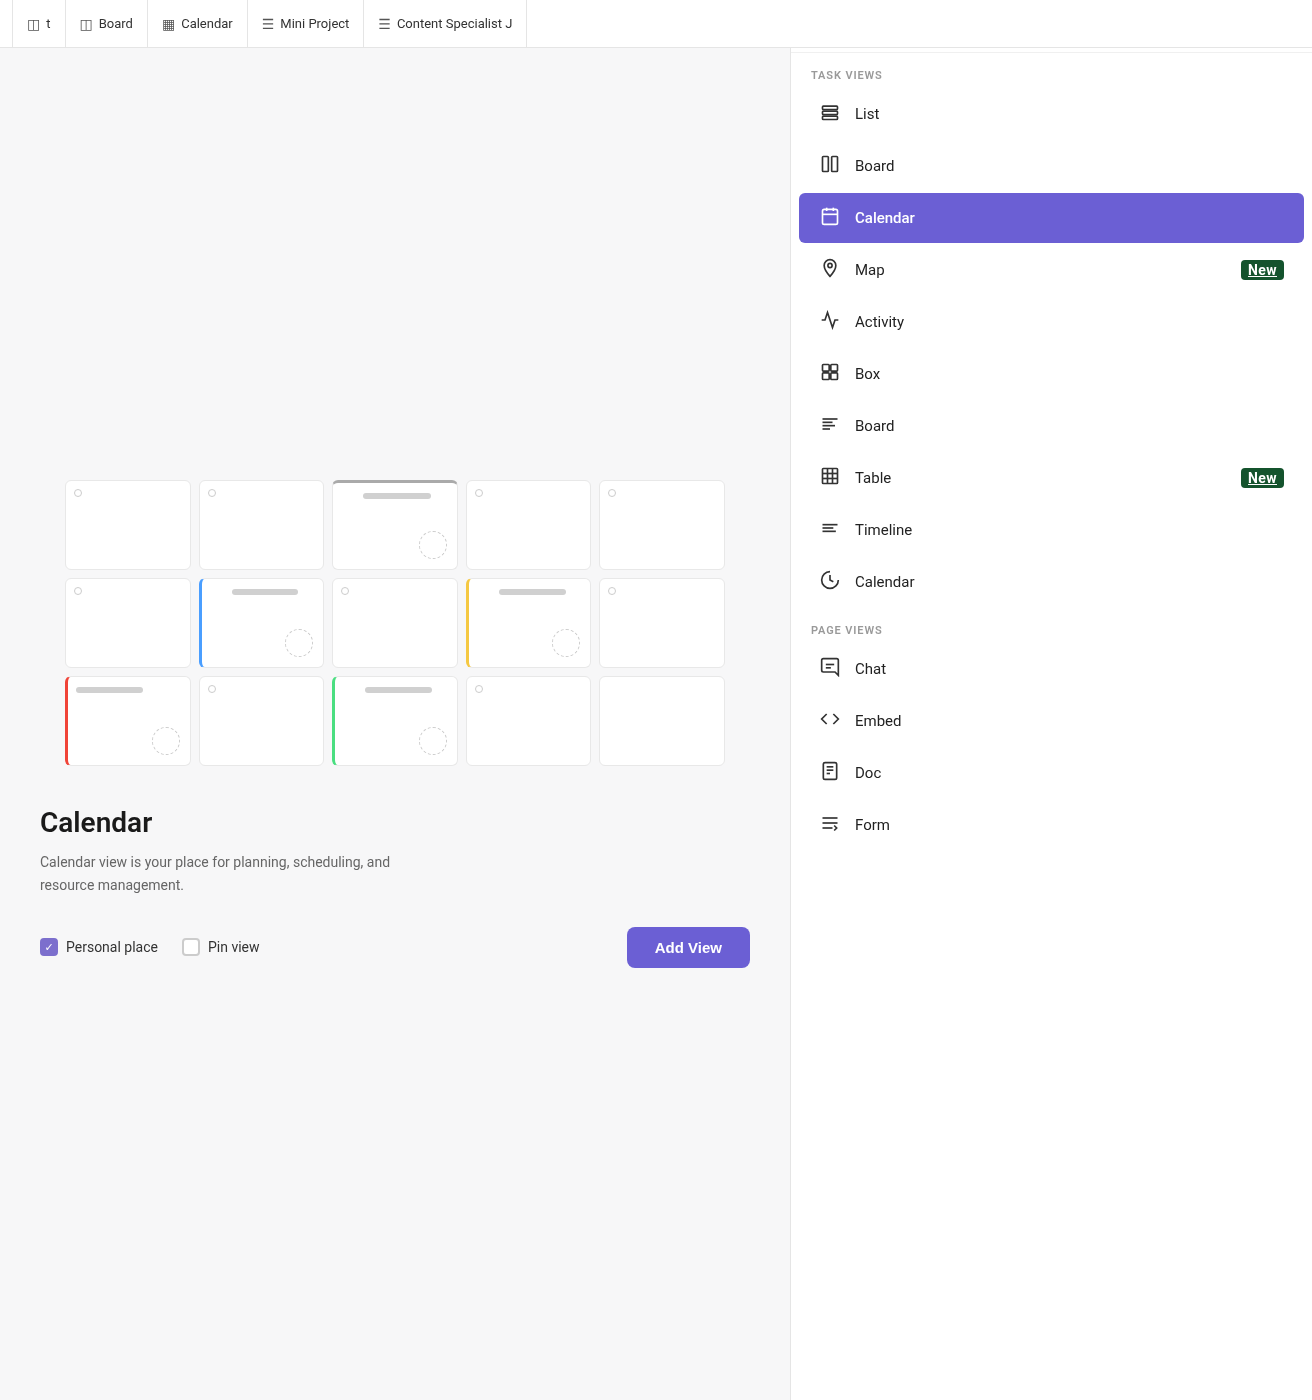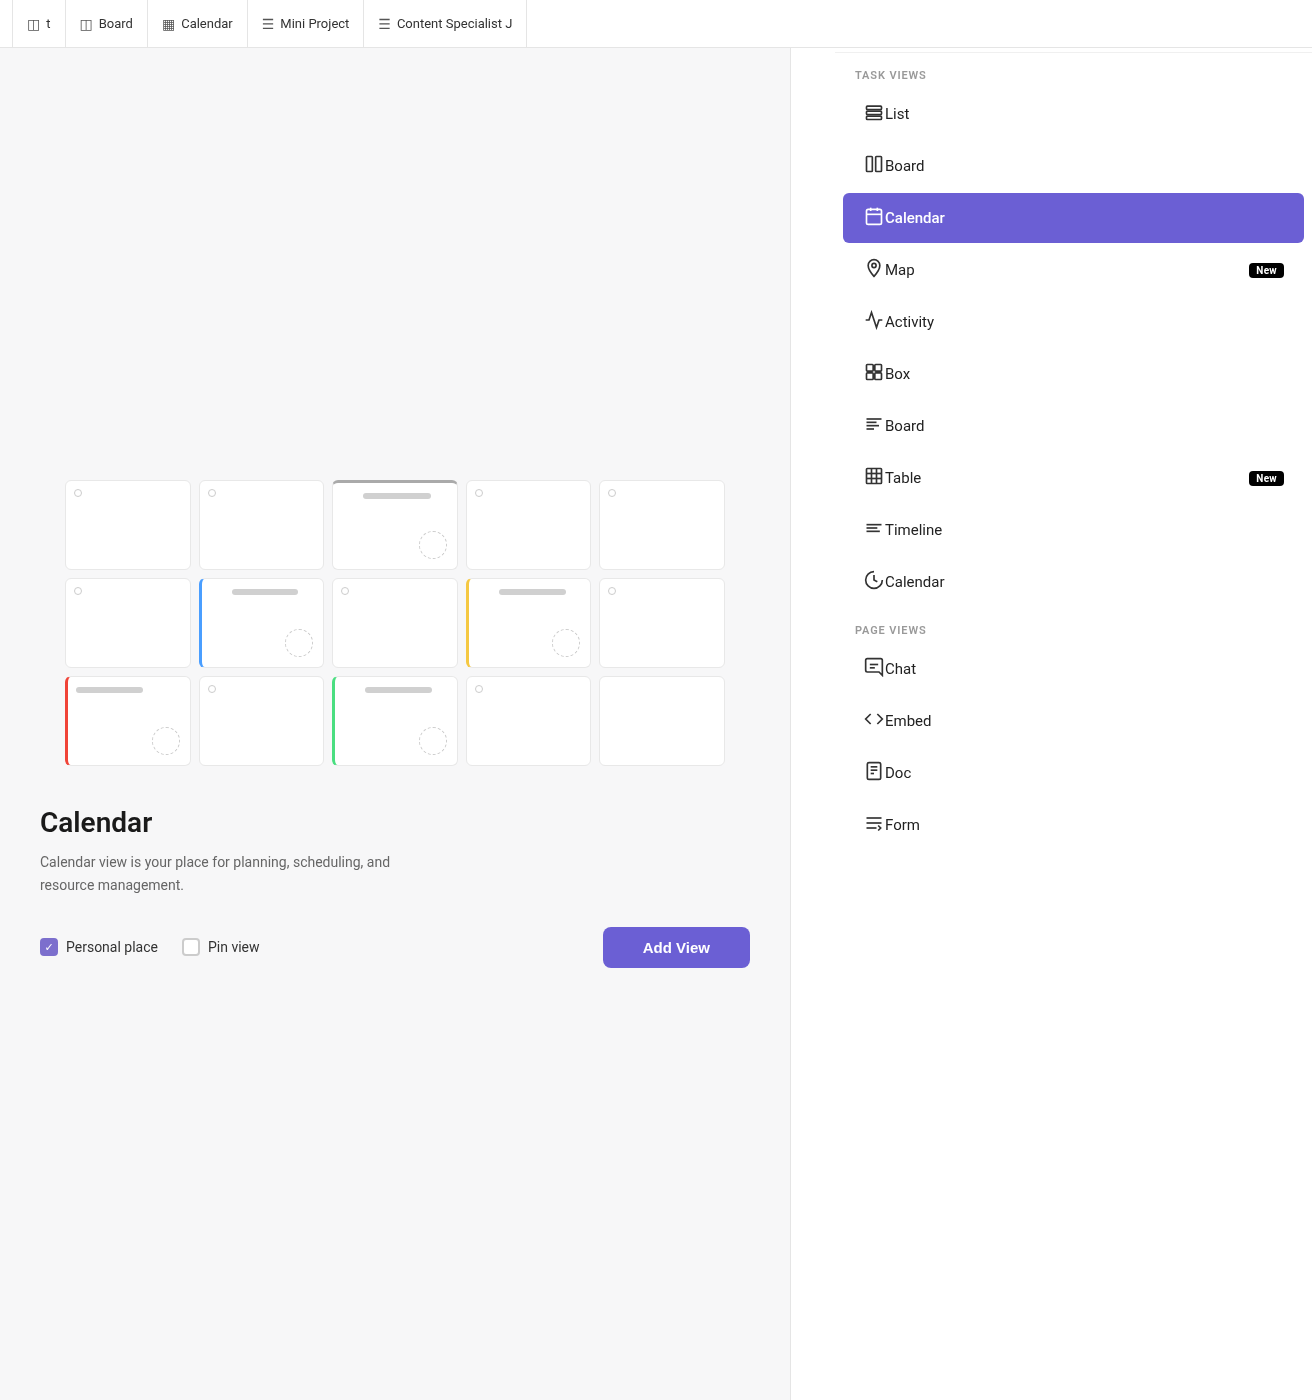--- a/index.html
+++ b/index.html
@@ -155,39 +155,38 @@
     .checkbox-check {
       color: #fff;
       font-size: 11px;
     }
     .add-view-btn {
       margin-left: auto;
       background: #6b5fd4;
       color: #fff;
       border: none;
       border-radius: 8px;
-      padding: 12px 40px;
+      padding: 12px 28px;
       font-size: 15px;
       font-weight: 600;
       cursor: pointer;
     }
 
     
     .right-panel {
       position: absolute;
       top: 0;
       right: 0;
       width: 522px;
       bottom: 0;
       background: #fff;
       border-left: 1px solid #e5e5e5;
       display: flex;
       flex-direction: column;
       overflow-y: auto;
-      padding-left: 44px;
     }
 
     
     .name-input-row {
       display: flex;
       align-items: center;
       gap: 10px;
       padding: 14px 20px;
       border-bottom: 1px solid #f0f0f0;
     }
@@ -215,20 +214,21 @@
       color: #999;
       letter-spacing: 0.08em;
       padding: 16px 20px 6px;
       text-transform: uppercase;
     }
 
     
     .view-item {
       display: flex;
       align-items: center;
+      gap: 14px;
       padding: 13px 20px;
       cursor: pointer;
       border-radius: 6px;
       margin: 1px 8px;
       transition: background 0.1s;
       justify-content: flex-end;
     }
     .view-item.active {
       background: #6b5fd4;
     }
@@ -245,27 +245,28 @@
       width: 22px;
       text-align: center;
       flex-shrink: 0;
     }
     .view-item-label {
       font-size: 15px;
       color: #222;
       flex: 1;
     }
     .badge-new {
-      background: #000000;
+      background: #14532d;
       color: #fff;
-      font-size: 10px;
+      font-size: 14px;
       font-weight: 700;
       padding: 2px 7px;
       border-radius: 4px;
       letter-spacing: 0.03em;
+      text-decoration: underline;
     }
   </style>
 </head>
 <body>
 
 <div class="tab-bar">
   <div class="tab-item">
     <span class="tab-icon">◫</span>
     <span>t</span>
   </div>

